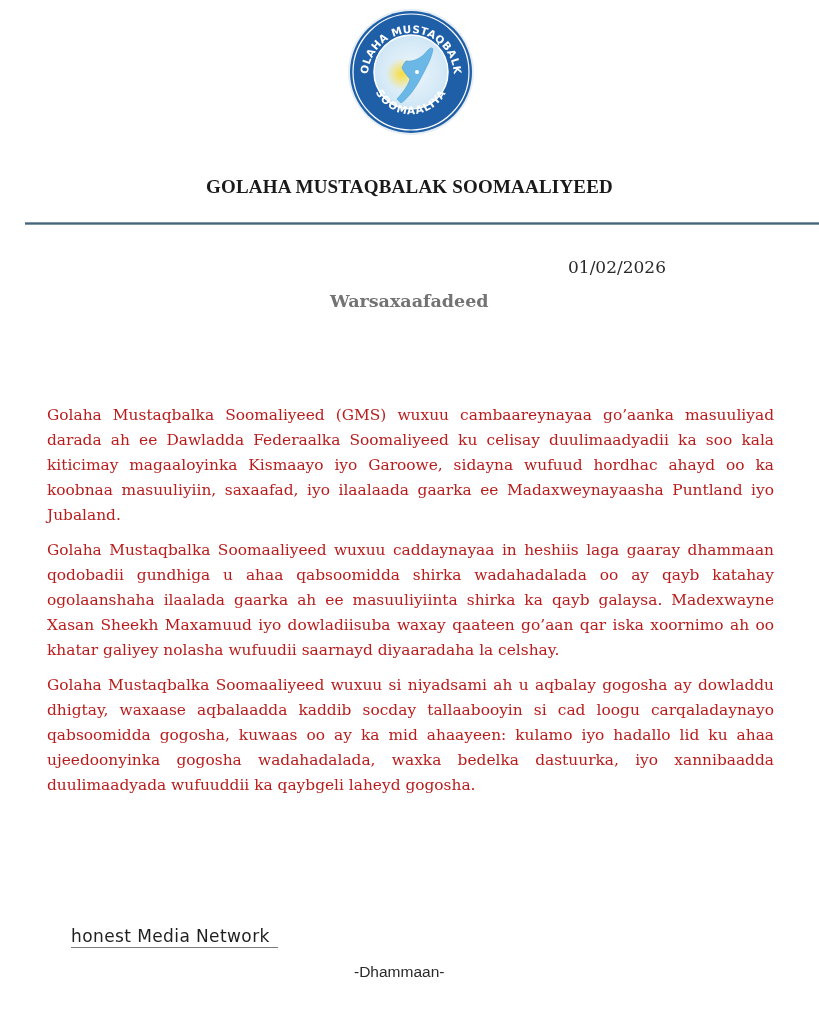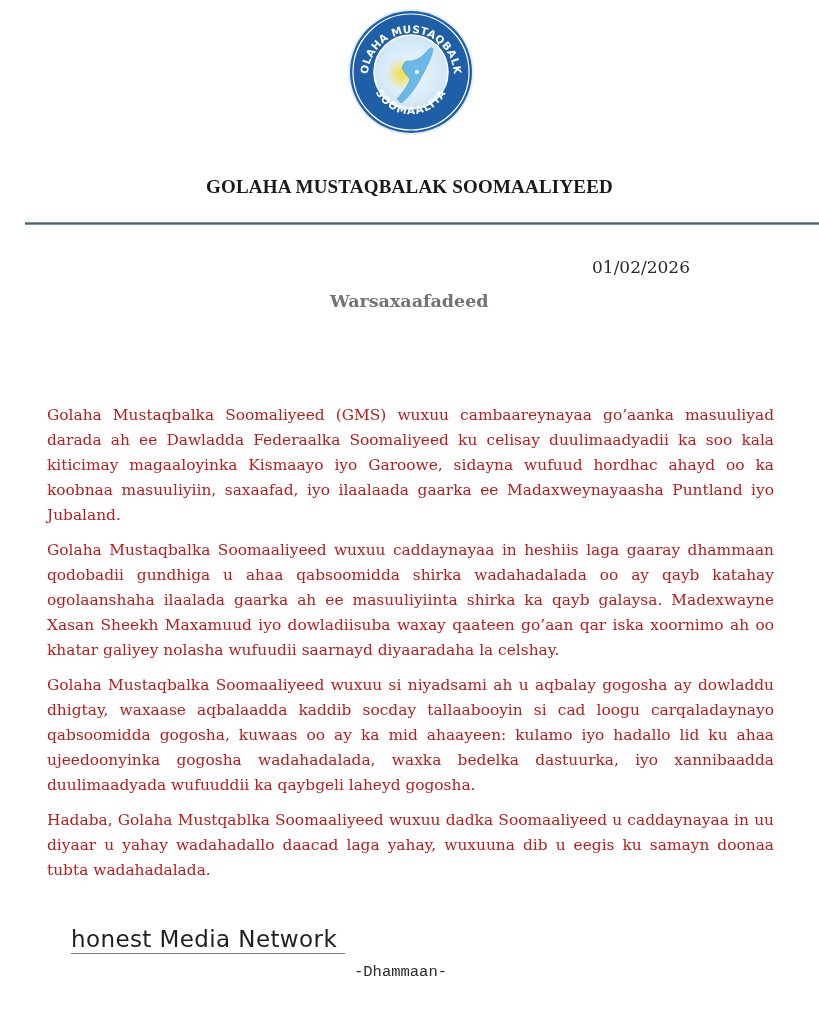--- a/index.html
+++ b/index.html
@@ -37,21 +37,21 @@
     .header-rule {
       position: absolute;
       left: 25px;
       right: 0;
       top: 222px;
       height: 3px;
       background: linear-gradient(#9fb4c2, #4e6b80 40%, #3f5c72 60%, #a8c0cf);
     }
     .date {
       position: absolute;
-      left: 592px;
+      left: 568px;
       top: 257px;
       font-size: 17px;
       font-family: "DejaVu Serif", serif;
       color: #2a2a2a;
     }
     .doc-title {
       position: absolute;
       left: 330px;
       top: 291px;
       font-weight: bold;
@@ -72,31 +72,31 @@
     .para {
       margin: 0 0 10px 0;
       text-align: justify;
       text-align-last: left;
     }
     .signature {
       position: absolute;
       left: 71px;
       top: 926px;
       font-family: "DejaVu Sans", sans-serif;
-      font-size: 23px;
+      font-size: 17px;
       color: #1f1f1f;
       letter-spacing: 0.4px;
       padding: 0 8px 1px 0;
       border-bottom: 1.5px solid #7a7a7a;
     }
     .closing {
       position: absolute;
       left: 354px;
       top: 963px;
-      font-family: Liberation Mono, monospace;
+      font-family: Liberation Sans, sans-serif;
       font-size: 15.5px;
       color: #2a2a2a;
     }
   </style>
 </head>
 <body>
 
 <div class="logo">
   <svg width="130" height="132" viewBox="0 0 130 132">
     <defs>
@@ -132,18 +132,17 @@
 <div class="header-rule"></div>
 
 <div class="date">01/02/2026</div>
 
 <div class="doc-title">Warsaxaafadeed</div>
 
 <div class="body-text">
   <p class="para">Golaha Mustaqbalka Soomaliyeed (GMS) wuxuu cambaareynayaa go’aanka masuuliyad darada ah ee Dawladda Federaalka Soomaliyeed ku celisay duulimaadyadii  ka soo kala kiticimay magaaloyinka Kismaayo iyo Garoowe, sidayna wufuud hordhac ahayd oo ka koobnaa masuuliyiin, saxaafad, iyo ilaalaada gaarka ee Madaxweynayaasha Puntland iyo Jubaland.</p>
   <p class="para">Golaha Mustaqbalka Soomaaliyeed wuxuu caddaynayaa in heshiis laga gaaray dhammaan qodobadii gundhiga u ahaa qabsoomidda shirka wadahadalada oo ay qayb katahay ogolaanshaha ilaalada gaarka ah ee masuuliyiinta shirka ka qayb galaysa. Madexwayne Xasan Sheekh Maxamuud iyo dowladiisuba waxay qaateen go’aan qar iska xoornimo ah oo khatar galiyey nolasha wufuudii saarnayd diyaaradaha la celshay.</p>
   <p class="para">Golaha Mustaqbalka Soomaaliyeed wuxuu si niyadsami ah u aqbalay gogosha ay dowladdu dhigtay, waxaase aqbalaadda kaddib socday tallaabooyin si cad loogu carqaladaynayo qabsoomidda gogosha, kuwaas oo ay ka mid ahaayeen: kulamo iyo hadallo lid ku ahaa ujeedoonyinka gogosha wadahadalada, waxka bedelka dastuurka, iyo xannibaadda duulimaadyada wufuuddii ka qaybgeli laheyd gogosha.</p>
-  <p class="para">Hadaba, Golaha Mustqablka Soomaaliyeed wuxuu dadka Soomaaliyeed u caddaynayaa in uu diyaar u yahay wadahadallo daacad laga yahay, wuxuuna dib u eegis ku samayn doonaa tubta wadahadalada.</p>
 </div>
 
 <div class="signature">honest Media Network</div>
 
 <div class="closing">-Dhammaan-</div>
 
 </body></html>

